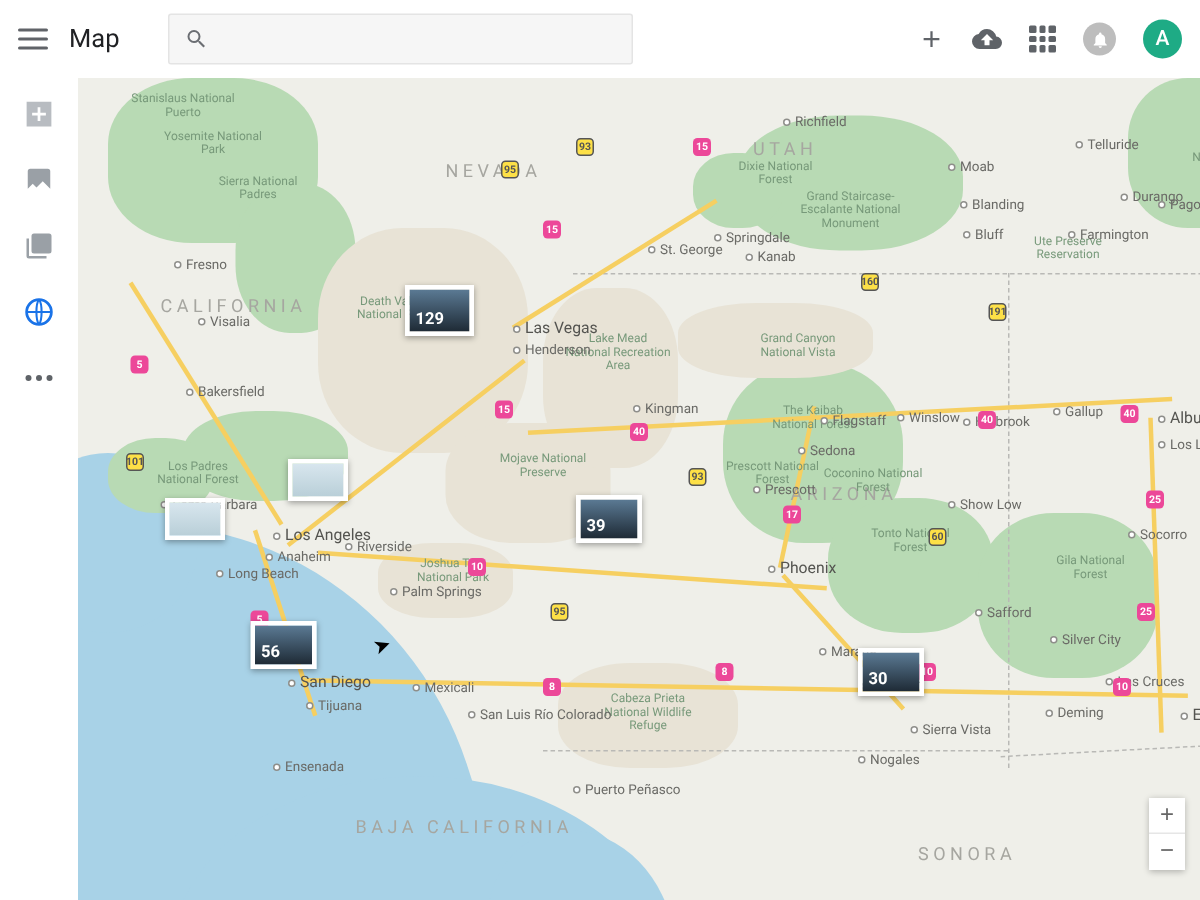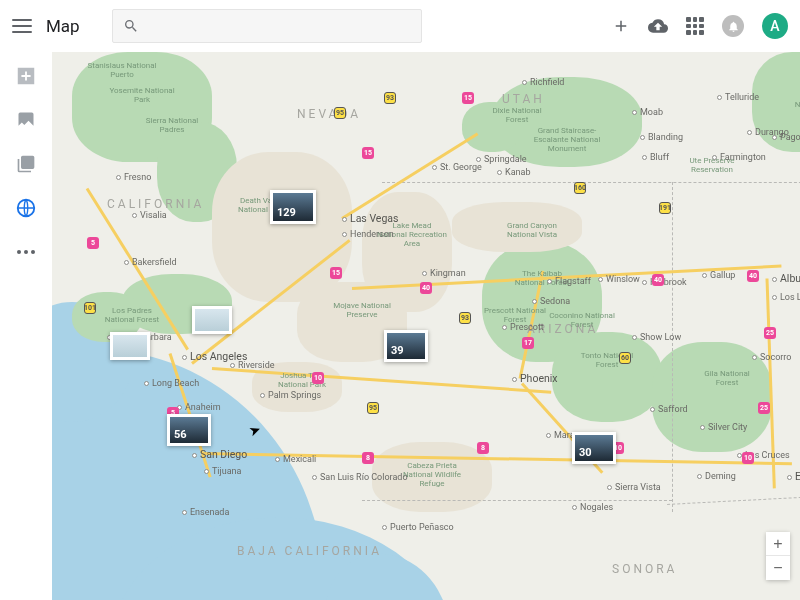--- a/index.html
+++ b/index.html
@@ -216,21 +216,21 @@
         <div class="park-label" style="left: 735px; top: 40px; width: 70px;">Rio Grande National Forest</div>
       </div>
     <div id="cities-layer">
         <div class="city big" style="left: 290px; top: 160px;"><span class="city-dot"></span>Las Vegas</div>
         <div class="city" style="left: 290px; top: 177px;"><span class="city-dot"></span>Henderson</div>
         <div class="city" style="left: 72px; top: 205px;"><span class="city-dot"></span>Bakersfield</div>
         <div class="city" style="left: 64px; top: 120px;"><span class="city-dot"></span>Fresno</div>
         <div class="city" style="left: 80px; top: 158px;"><span class="city-dot"></span>Visalia</div>
         <div class="city" style="left: 55px; top: 280px;"><span class="city-dot"></span>Santa Barbara</div>
         <div class="city big" style="left: 110px; top: 298px; margin-left: 20px;"><span class="city-dot"></span>Los Angeles</div>
-        <div class="city" style="left: 125px; top: 315px; margin-top: 35px;"><span class="city-dot"></span>Anaheim</div>
+        <div class="city" style="left: 125px; top: 315px;"><span class="city-dot"></span>Anaheim</div>
         <div class="city" style="left: 92px; top: 326px;"><span class="city-dot"></span>Long Beach</div>
         <div class="city" style="left: 178px; top: 308px;"><span class="city-dot"></span>Riverside</div>
         <div class="city" style="left: 208px; top: 338px;"><span class="city-dot"></span>Palm Springs</div>
         <div class="city big" style="left: 140px; top: 396px;"><span class="city-dot"></span>San Diego</div>
         <div class="city" style="left: 152px; top: 414px;"><span class="city-dot"></span>Tijuana</div>
         <div class="city" style="left: 223px; top: 402px;"><span class="city-dot"></span>Mexicali</div>
         <div class="city" style="left: 130px; top: 455px;"><span class="city-dot"></span>Ensenada</div>
         <div class="city" style="left: 370px; top: 216px;"><span class="city-dot"></span>Kingman</div>
         <div class="city" style="left: 495px; top: 224px;"><span class="city-dot"></span>Flagstaff</div>
         <div class="city" style="left: 480px; top: 244px;"><span class="city-dot"></span>Sedona</div>

